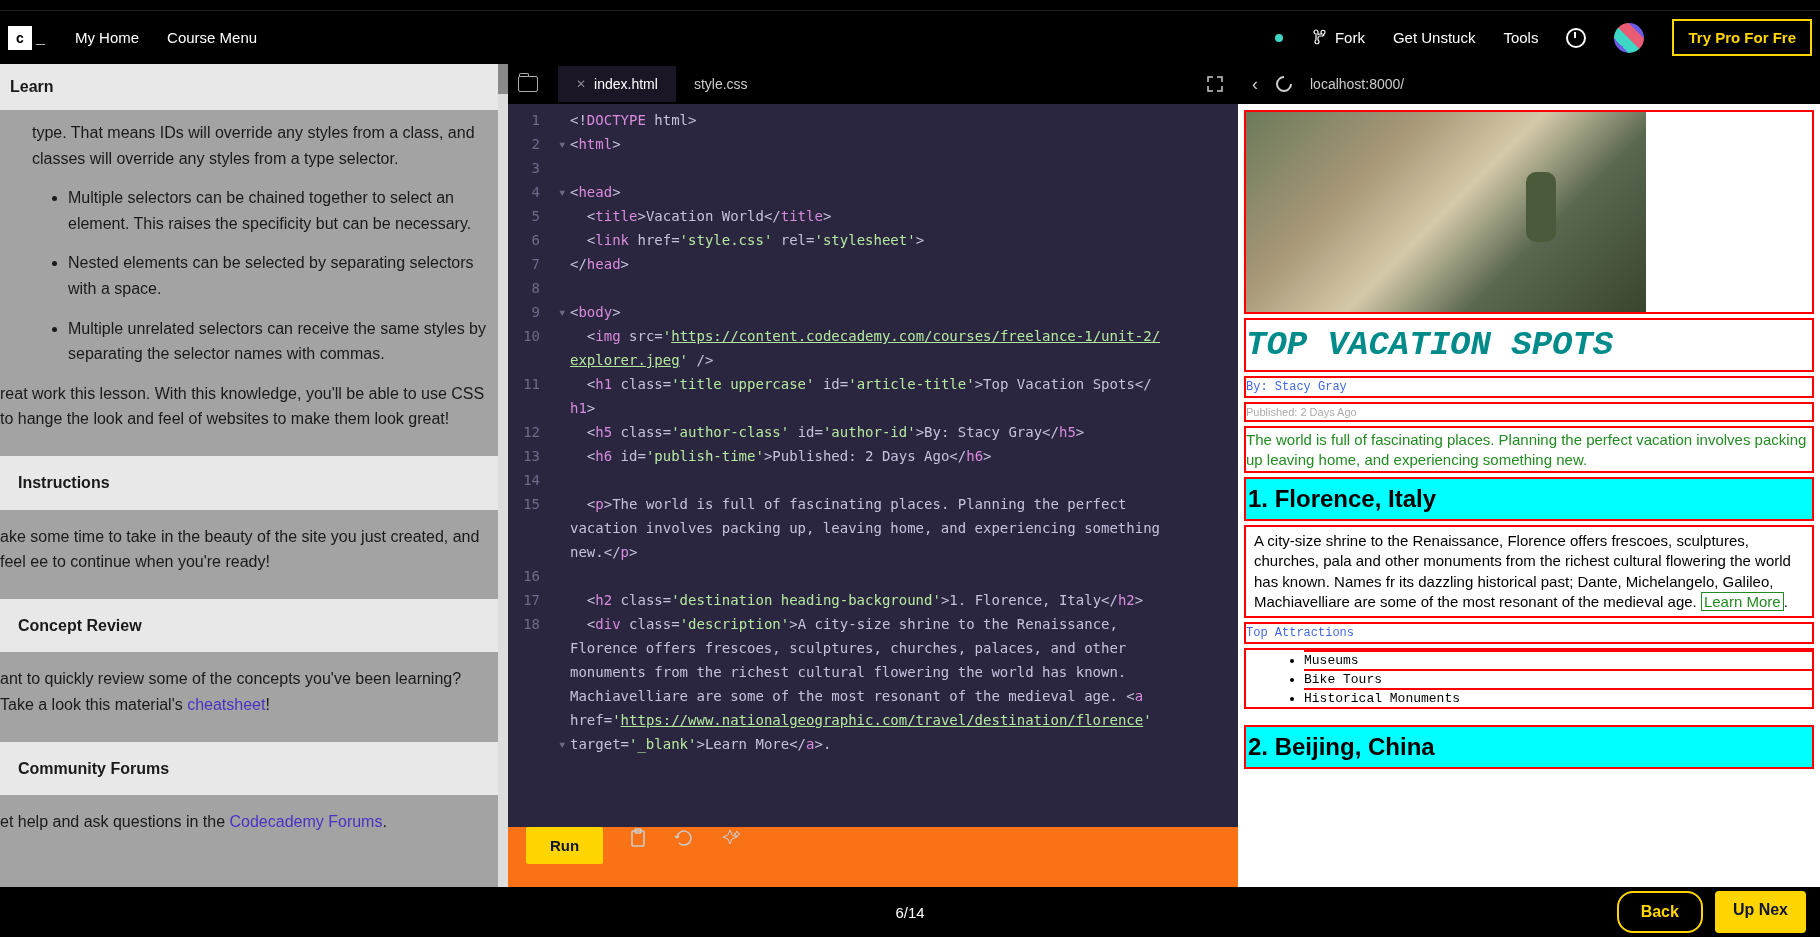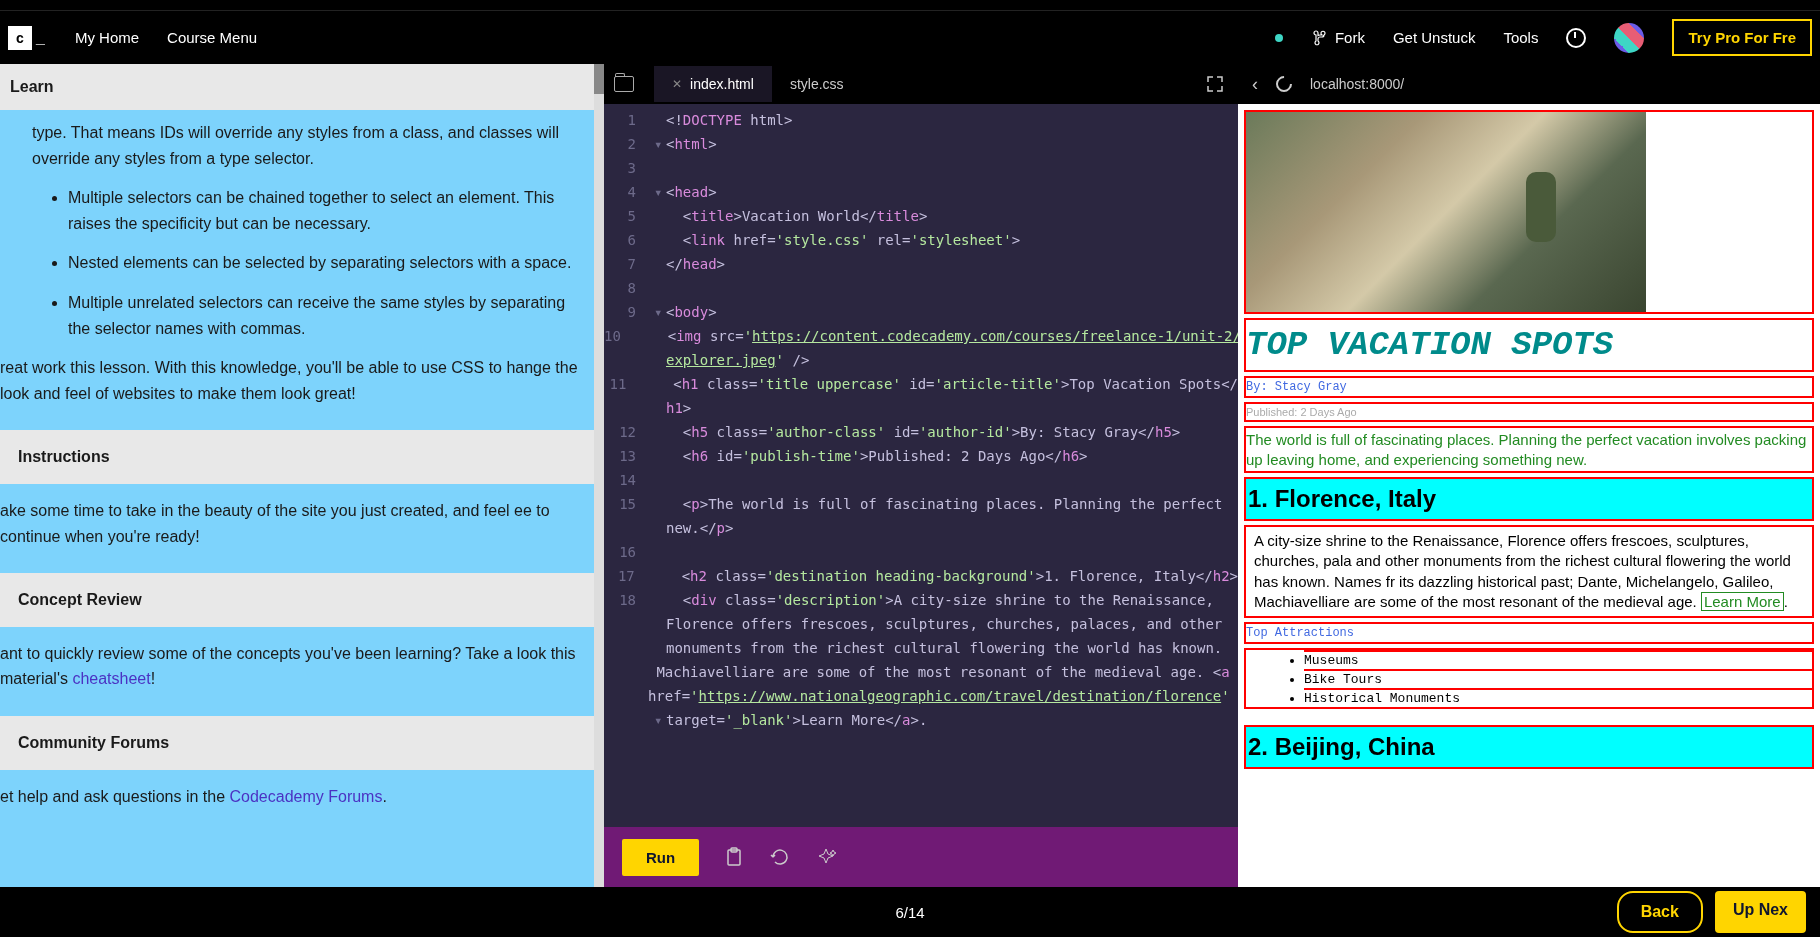--- a/index.html
+++ b/index.html
@@ -5,33 +5,33 @@
 * { margin: 0; padding: 0; box-sizing: border-box; }
 body { font-family: -apple-system, BlinkMacSystemFont, "Segoe UI", Arial, sans-serif; background: #000; color: #fff; overflow: hidden; width: 1820px; height: 937px; position: relative; }
 
 
 .topnav { height: 54px; background: #000; display: flex; align-items: center; padding: 0 8px; border-top: 1px solid #222; position: absolute; top: 10px; left: 0; right: 0; }
 .logo { width: 24px; height: 24px; background: #fff; color: #000; display: flex; align-items: center; justify-content: center; font-weight: 700; font-size: 14px; margin-right: 4px; }
 .logo-underscore { color: #fff; margin-right: 30px; font-weight: 700; }
 .nav-link { color: #fff; margin-right: 28px; font-size: 15px; }
 .nav-spacer { flex: 1; }
 .status-dot { width: 8px; height: 8px; background: #3ed6c5; border-radius: 50%; margin-right: 30px; }
-.fork-btn { display: flex; align-items: flex-end; color: #fff; margin-right: 28px; font-size: 15px; }
+.fork-btn { display: flex; align-items: flex-start; color: #fff; margin-right: 28px; font-size: 15px; }
 .fork-icon { margin-right: 6px; }
 .nav-right-link { color: #fff; margin-right: 28px; font-size: 15px; }
 .alarm-icon { width: 20px; height: 20px; border: 2px solid #fff; border-radius: 50%; margin-right: 28px; position: relative; }
 .alarm-icon::before { content: ''; position: absolute; top: 2px; left: 6px; width: 2px; height: 6px; background: #fff; }
 .avatar { width: 30px; height: 30px; border-radius: 50%; background: linear-gradient(45deg, #6b5ce7 25%, #3ed6c5 25%, #3ed6c5 50%, #e85d75 50%, #e85d75 75%, #6b5ce7 75%); margin-right: 28px; }
 .try-pro { border: 2px solid #ffd500; color: #ffd500; padding: 8px 14px; font-size: 15px; font-weight: 600; }
 
 
 .main { position: absolute; top: 64px; left: 0; right: 0; bottom: 50px; display: flex; }
 
 
-.learn-panel { width: 604px; background: #7dd3fc; color: #1a1a1a; overflow: hidden; position: relative; }
+.learn-panel { width: 508px; background: #a3a3a3; color: #1a1a1a; overflow: hidden; position: relative; }
 .learn-header { background: #e8e8e8; padding: 14px 10px; font-weight: 600; font-size: 16px; }
 .learn-body { padding: 0 18px 0 18px; font-size: 16px; line-height: 1.6; }
 .learn-body ul { list-style: disc; padding-left: 14px; margin: 10px 0; }
 .learn-body li { margin-bottom: 14px; margin-left: 36px; }
 .learn-body p { margin: 14px 0; }
 .section-title { font-weight: 700; margin: 24px 0 10px 0; font-size: 16px; padding: 14px 10px; background: #e8e8e8; margin-left: -18px; margin-right: -18px; padding-left: 18px; }
 .link-blue { color: #4b32c3; }
 .scroll-indicator { position: absolute; right: 0; top: 0; width: 10px; height: 100%; background: #ddd; }
 .scroll-thumb { position: absolute; right: 0; top: 0; width: 10px; height: 30px; background: #888; }
 
@@ -52,21 +52,21 @@
 .code-content { flex: 1; white-space: pre; color: #c5c0de; }
 .gutter-arrow { color: #6d6a8a; margin-right: 2px; display: inline-block; width: 10px; }
 
 .tag { color: #d98bdc; }
 .attr { color: #c5c0de; }
 .str { color: #b5e89f; }
 .str-url { color: #b5e89f; text-decoration: underline; }
 .txt { color: #c5c0de; }
 .punct { color: #c5c0de; }
 
-.editor-toolbar { height: 60px; background: #701a75; display: flex; align-items: center; padding: 0 18px; gap: 24px; }
+.editor-toolbar { height: 60px; background: #f97316; display: flex; align-items: flex-start; padding: 0 18px; gap: 24px; }
 .run-btn { background: #ffd500; color: #10162f; padding: 10px 24px; font-weight: 700; font-size: 15px; border-radius: 2px; }
 .tool-icon { width: 22px; height: 22px; color: #ccc; }
 
 
 .preview-panel { width: 582px; background: #fff; display: flex; flex-direction: column; }
 .preview-bar { height: 40px; background: #000; display: flex; align-items: center; padding: 0 14px; gap: 18px; }
 .back-arrow { color: #ccc; font-size: 18px; }
 .reload-icon { width: 16px; height: 16px; border: 2px solid #ccc; border-radius: 50%; border-top-color: transparent; transform: rotate(45deg); }
 .addr { color: #ccc; font-size: 14px; }
 .preview-content { flex: 1; background: #fff; color: #000; overflow: hidden; padding: 6px; }
@@ -219,20 +219,24 @@
         <div class="code-line">
           <div class="line-num">14</div>
           <div class="code-content"><span class="gutter-arrow"></span></div>
         </div>
         <div class="code-line">
           <div class="line-num">15</div>
           <div class="code-content"><span class="gutter-arrow"></span>  <span class="punct">&lt;</span><span class="tag">p</span><span class="punct">&gt;</span><span class="txt">The world is full of fascinating places. Planning the perfect </span></div>
         </div>
         <div class="code-line">
           <div class="line-num"></div>
+          <div class="code-content"><span class="gutter-arrow"></span><span class="txt">vacation involves packing up, leaving home, and experiencing something </span></div>
+        </div>
+        <div class="code-line">
+          <div class="line-num"></div>
           <div class="code-content"><span class="gutter-arrow"></span><span class="txt">new.</span><span class="punct">&lt;/</span><span class="tag">p</span><span class="punct">&gt;</span></div>
         </div>
         <div class="code-line">
           <div class="line-num">16</div>
           <div class="code-content"><span class="gutter-arrow"></span></div>
         </div>
         <div class="code-line">
           <div class="line-num">17</div>
           <div class="code-content"><span class="gutter-arrow"></span>  <span class="punct">&lt;</span><span class="tag">h2</span> <span class="attr">class</span><span class="punct">=</span><span class="str">'destination heading-background'</span><span class="punct">&gt;</span><span class="txt">1. Florence, Italy</span><span class="punct">&lt;/</span><span class="tag">h2</span><span class="punct">&gt;</span></div>
         </div>

